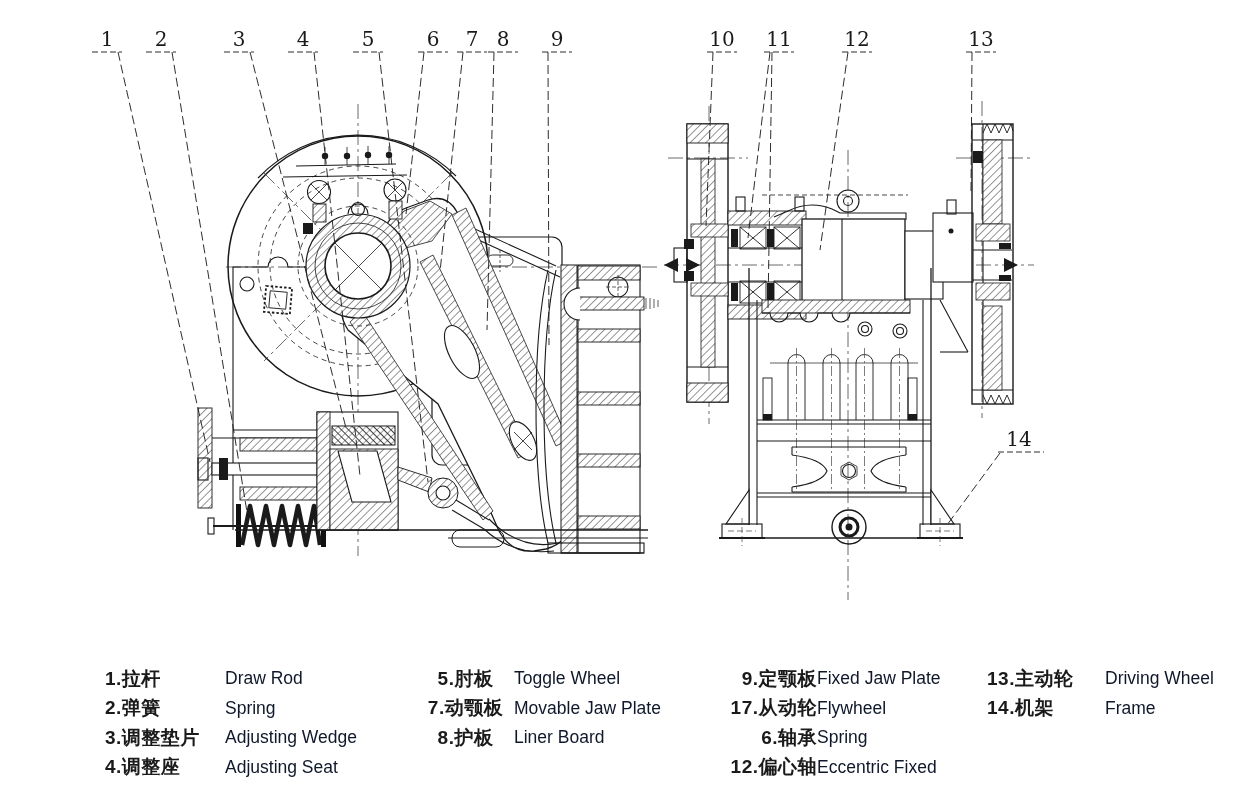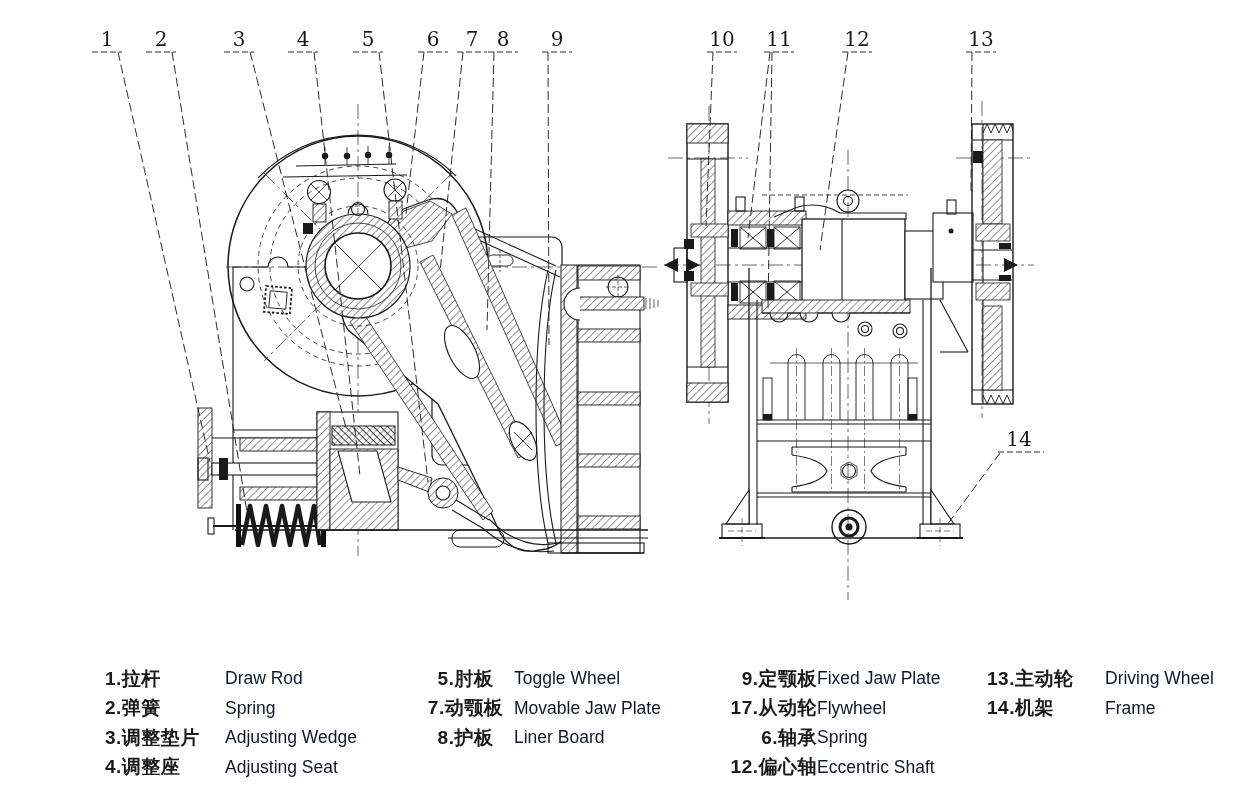--- a/index.html
+++ b/index.html
@@ -417,21 +417,21 @@
     <div class="lrow">
       <span class="cn">17.从动轮</span>
       <span class="en">Flywheel</span>
     </div>
     <div class="lrow">
       <span class="cn">6.轴承</span>
       <span class="en">Spring</span>
     </div>
     <div class="lrow">
       <span class="cn">12.偏心轴</span>
-      <span class="en">Eccentric Shaft</span>
+      <span class="en">Eccentric Fixed</span>
     </div>
   </div>
 
   <div class="lcol c4" style="left:945px">
     <div class="lrow">
       <span class="cn">13.主动轮</span>
       <span class="en">Driving Wheel</span>
     </div>
     <div class="lrow">
       <span class="cn">14.机架</span>

